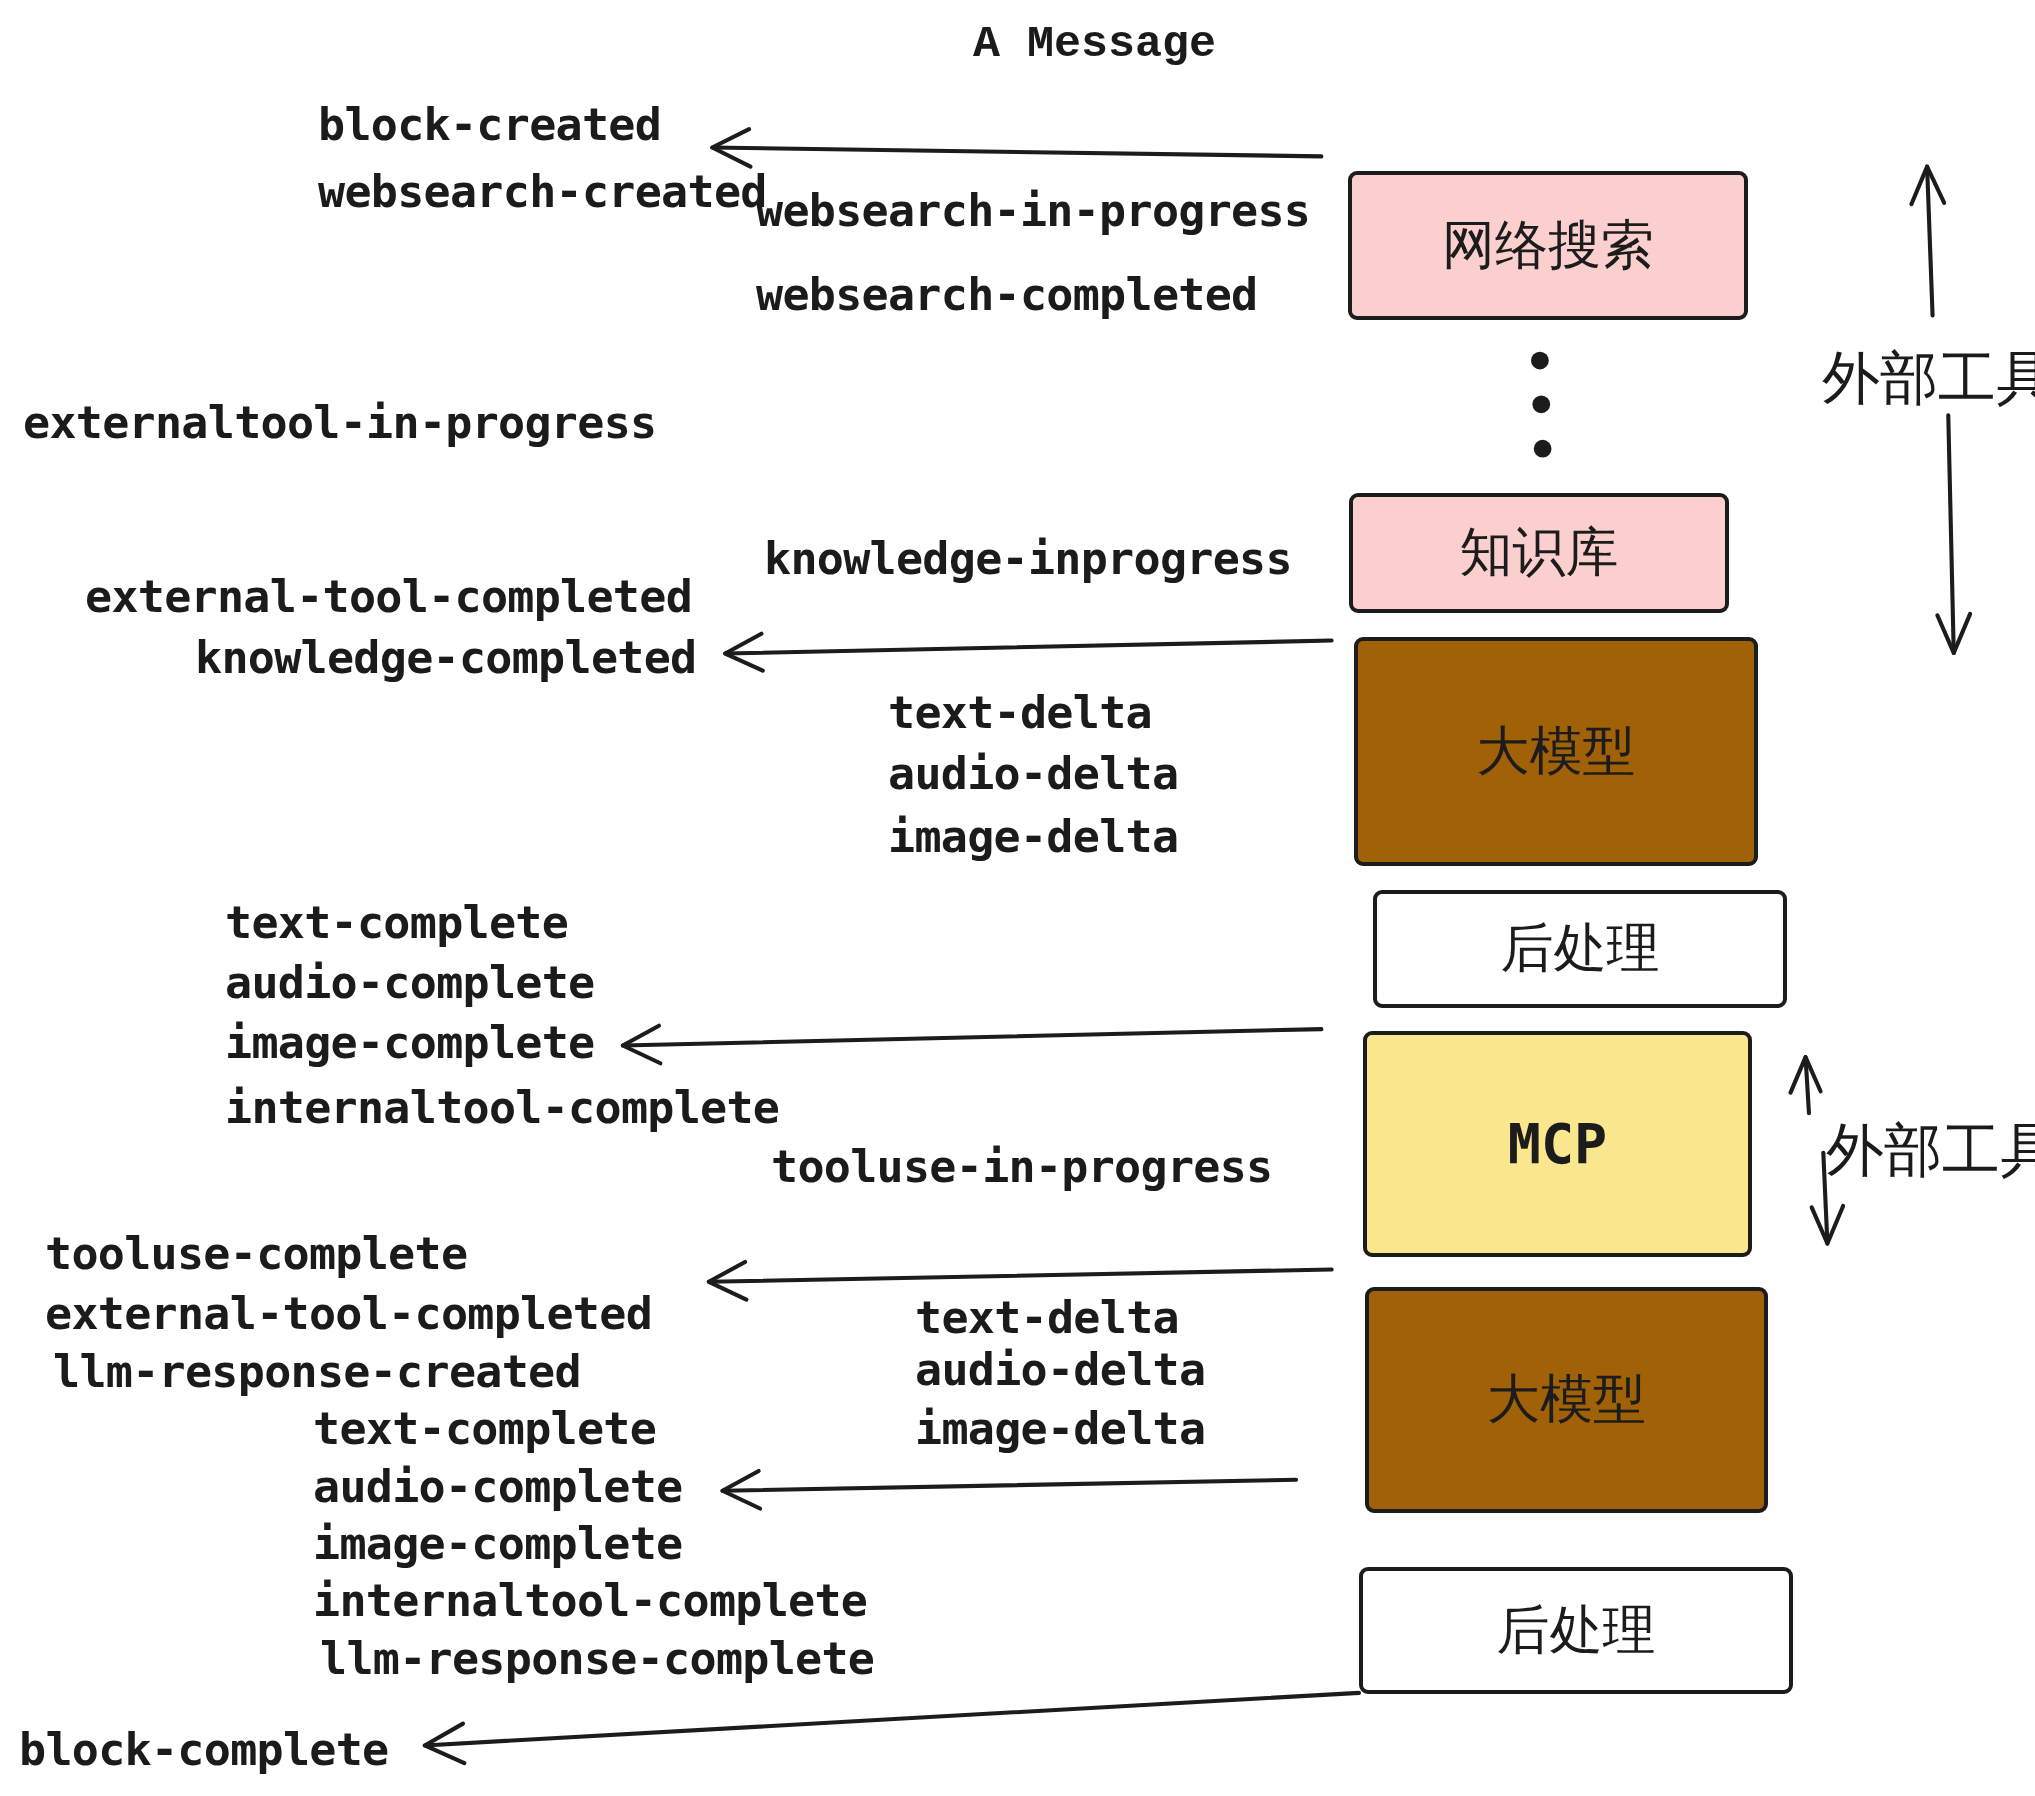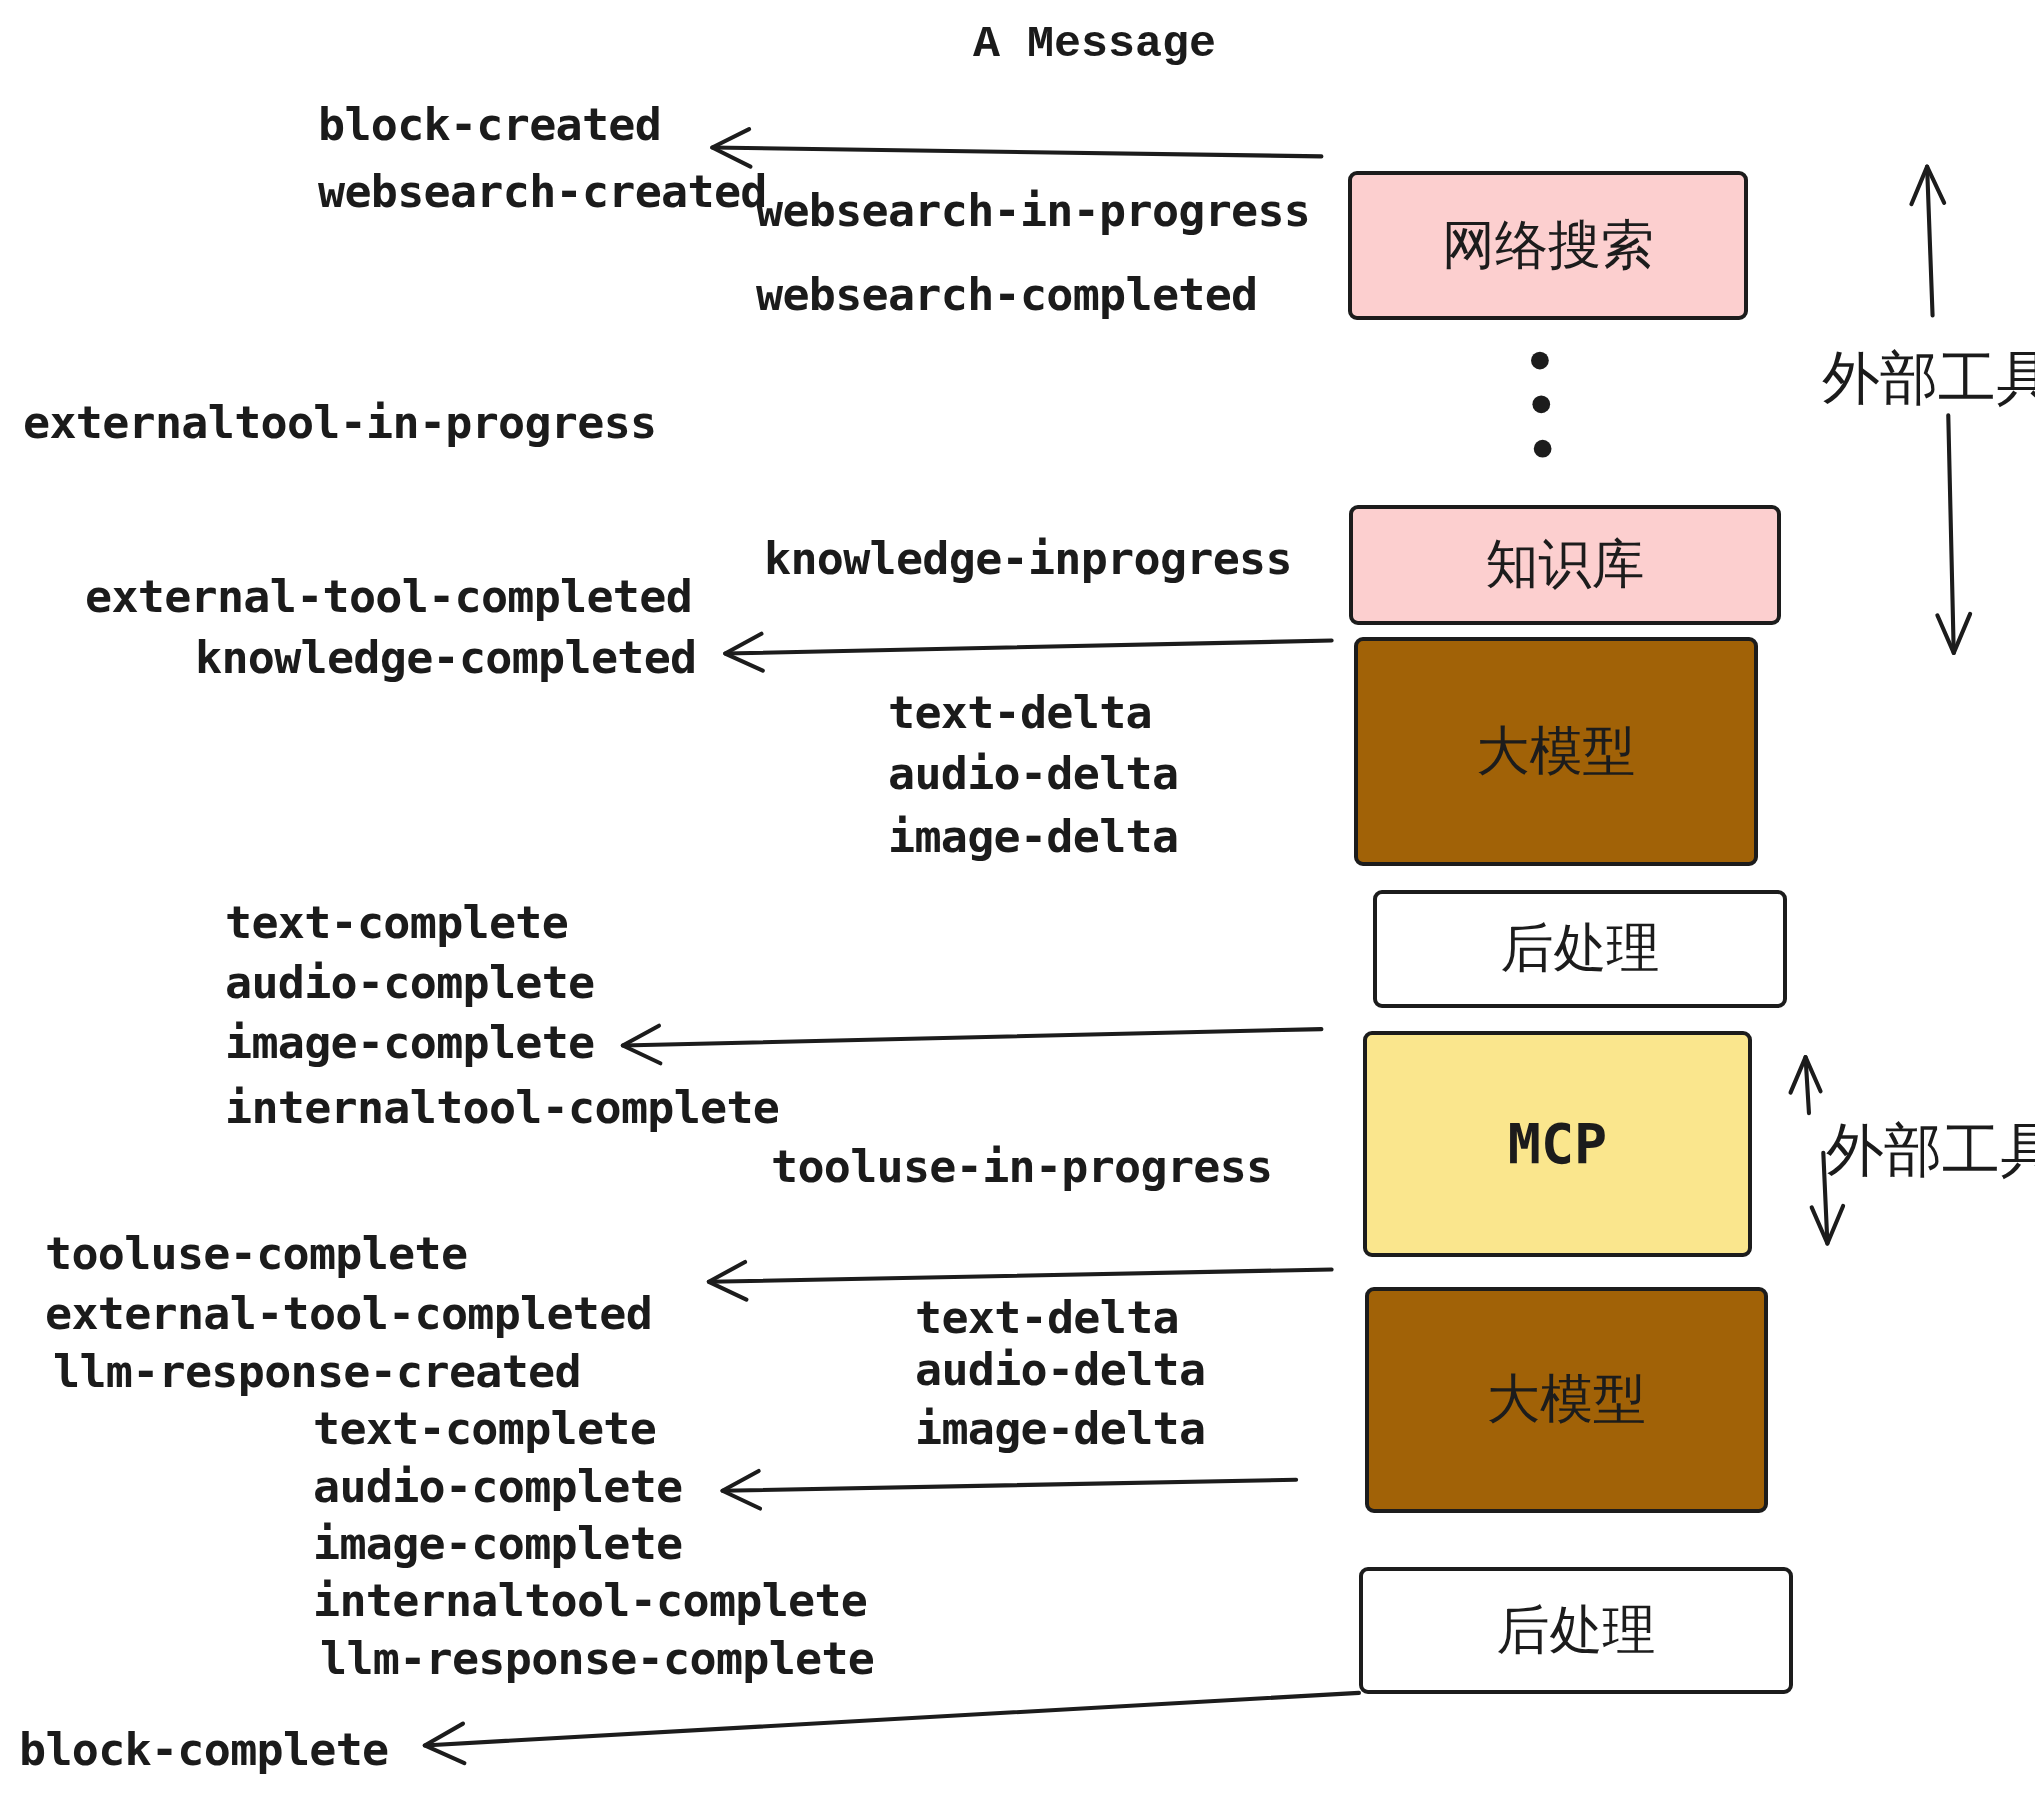--- a/index.html
+++ b/index.html
@@ -87,21 +87,21 @@
       <circle cx="2257" cy="592" r="13"></circle>
       <circle cx="2259" cy="657" r="13"></circle>
     </g>
   </svg>
 
   <div class="title" style="left:973px;top:19px;">A Message</div>
 
   <div class="box pink" style="left:1348px;top:171px;width:400px;height:149px;">
       <span>网络搜索</span>
     </div>
-  <div class="box pink" style="left:1349px;top:505px;width:432px;height:120px;">
+  <div class="box pink" style="left:1349px;top:493px;width:380px;height:120px;">
       <span>知识库</span>
     </div>
   <div class="box green" style="left:1354px;top:637px;width:404px;height:229px;">
       <span>大模型</span>
     </div>
   <div class="box white" style="left:1373px;top:890px;width:414px;height:118px;">
       <span>后处理</span>
     </div>
   <div class="box yellow" style="left:1363px;top:1031px;width:389px;height:226px;">
       <span class="mcp-label">MCP</span>

